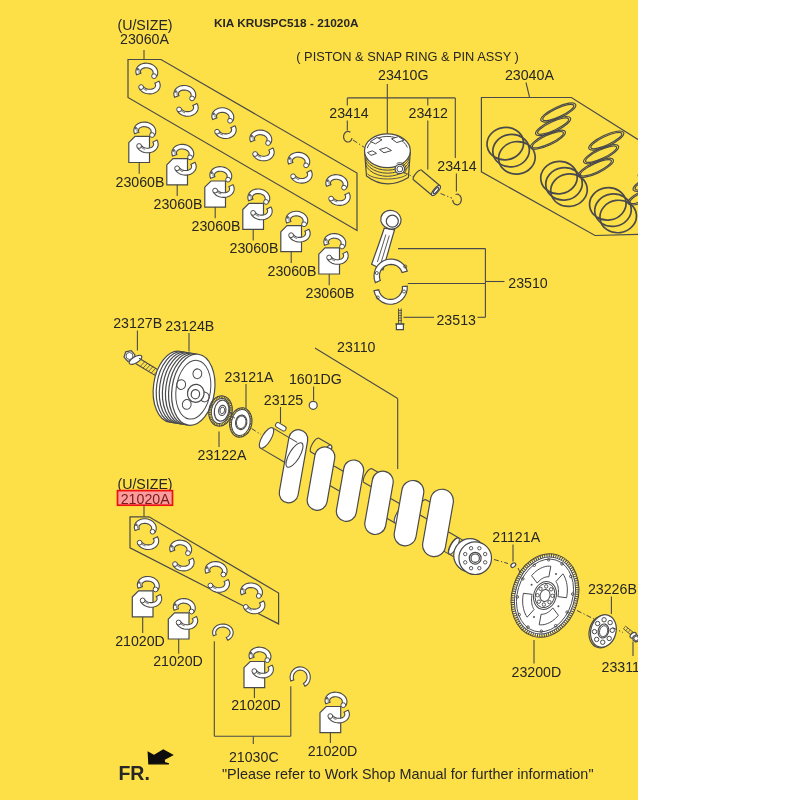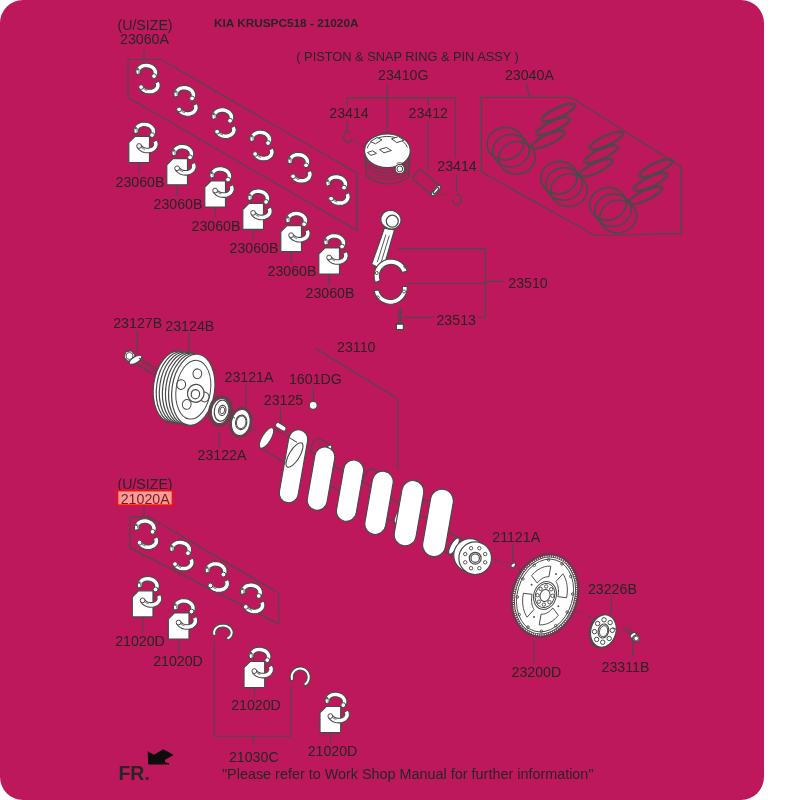--- a/index.html
+++ b/index.html
@@ -1,16 +1,16 @@
 <!DOCTYPE html>
 <html><head>
 <meta charset="utf-8">
 <style>
 html,body{margin:0;padding:0;background:#fff;}
-#page{width:764px;height:800px;position:relative;background:#be185d;overflow:hidden;border-radius:23px;}
+#page{width:638px;height:800px;position:relative;background:#fde047;overflow:hidden;}
 text{font-family:"Liberation Sans",sans-serif;}
 </style>
 </head>
 <body>
 <div id="page">
 <svg width="800" height="800" viewBox="0 0 800 800" xmlns="http://www.w3.org/2000/svg">
 <text x="145" y="29.5" font-size="14.2" text-anchor="middle" fill="#262626">(U/SIZE)</text>
 <text x="144.5" y="44" font-size="14.2" text-anchor="middle" fill="#262626">23060A</text>
 <line x1="144" y1="50" x2="144" y2="59" stroke="#4a4a4a" stroke-width="1.1"></line>
 <text x="214" y="27.1" font-size="11.8" text-anchor="start" fill="#262626" font-weight="bold">KIA KRUSPC518 - 21020A</text>

